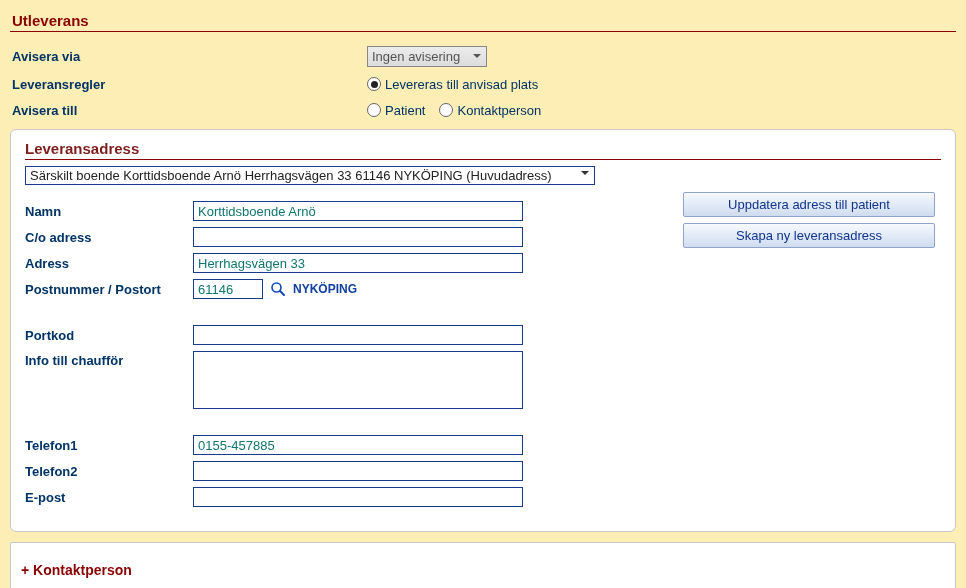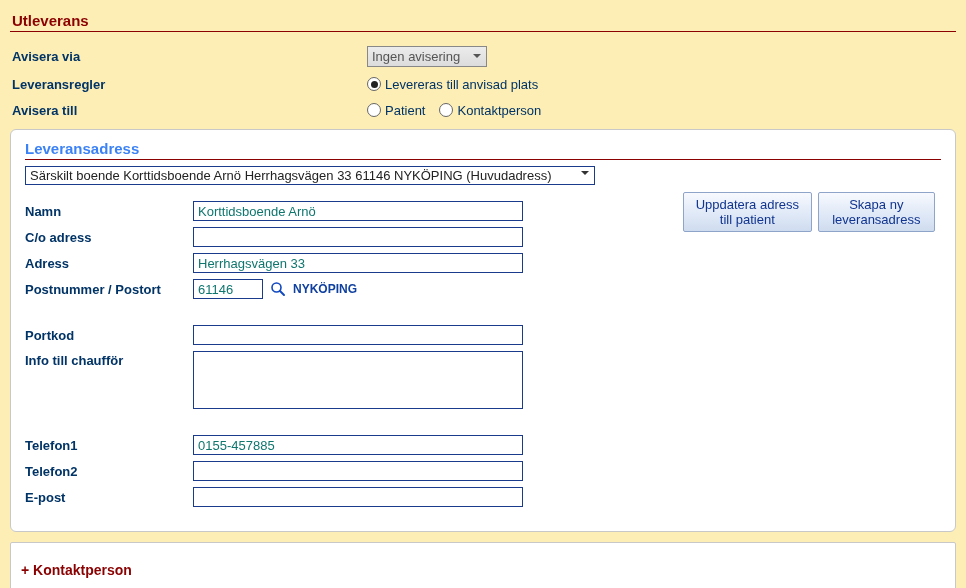--- a/index.html
+++ b/index.html
@@ -82,21 +82,21 @@
   }
   .panel {
     background: #fff;
     border: 1px solid #c8c8c8;
     border-radius: 6px;
     margin-top: 6px;
     padding: 10px 14px 24px 14px;
     position: relative;
   }
   .panel-title {
-    color: #3b82f6;
+    color: #7f1d1d;
     font-weight: bold;
     font-size: 15px;
     border-bottom: 1px solid #8b0000;
     padding-bottom: 2px;
     margin-bottom: 6px;
   }
   .addr-select {
     border: 1px solid #1a3a8b;
     background: #fff;
     color: #222;
@@ -153,21 +153,21 @@
   }
   .city {
     color: #1040a0; font-weight: bold; font-size: 12px;
   }
   .side-buttons {
     position: absolute;
     top: 62px;
     right: 20px;
     width: 252px;
     display: flex;
-    flex-direction: row;
+    flex-direction: column;
     gap: 6px;
   }
   .btn {
     border: 1px solid #8fa4c9;
     background: linear-gradient(#f7f9fe,#e0e9f7 55%,#cfdcef);
     color: #10348f;
     font-size: 13px;
     padding: 4px 6px;
     text-align: center;
     cursor: pointer;

